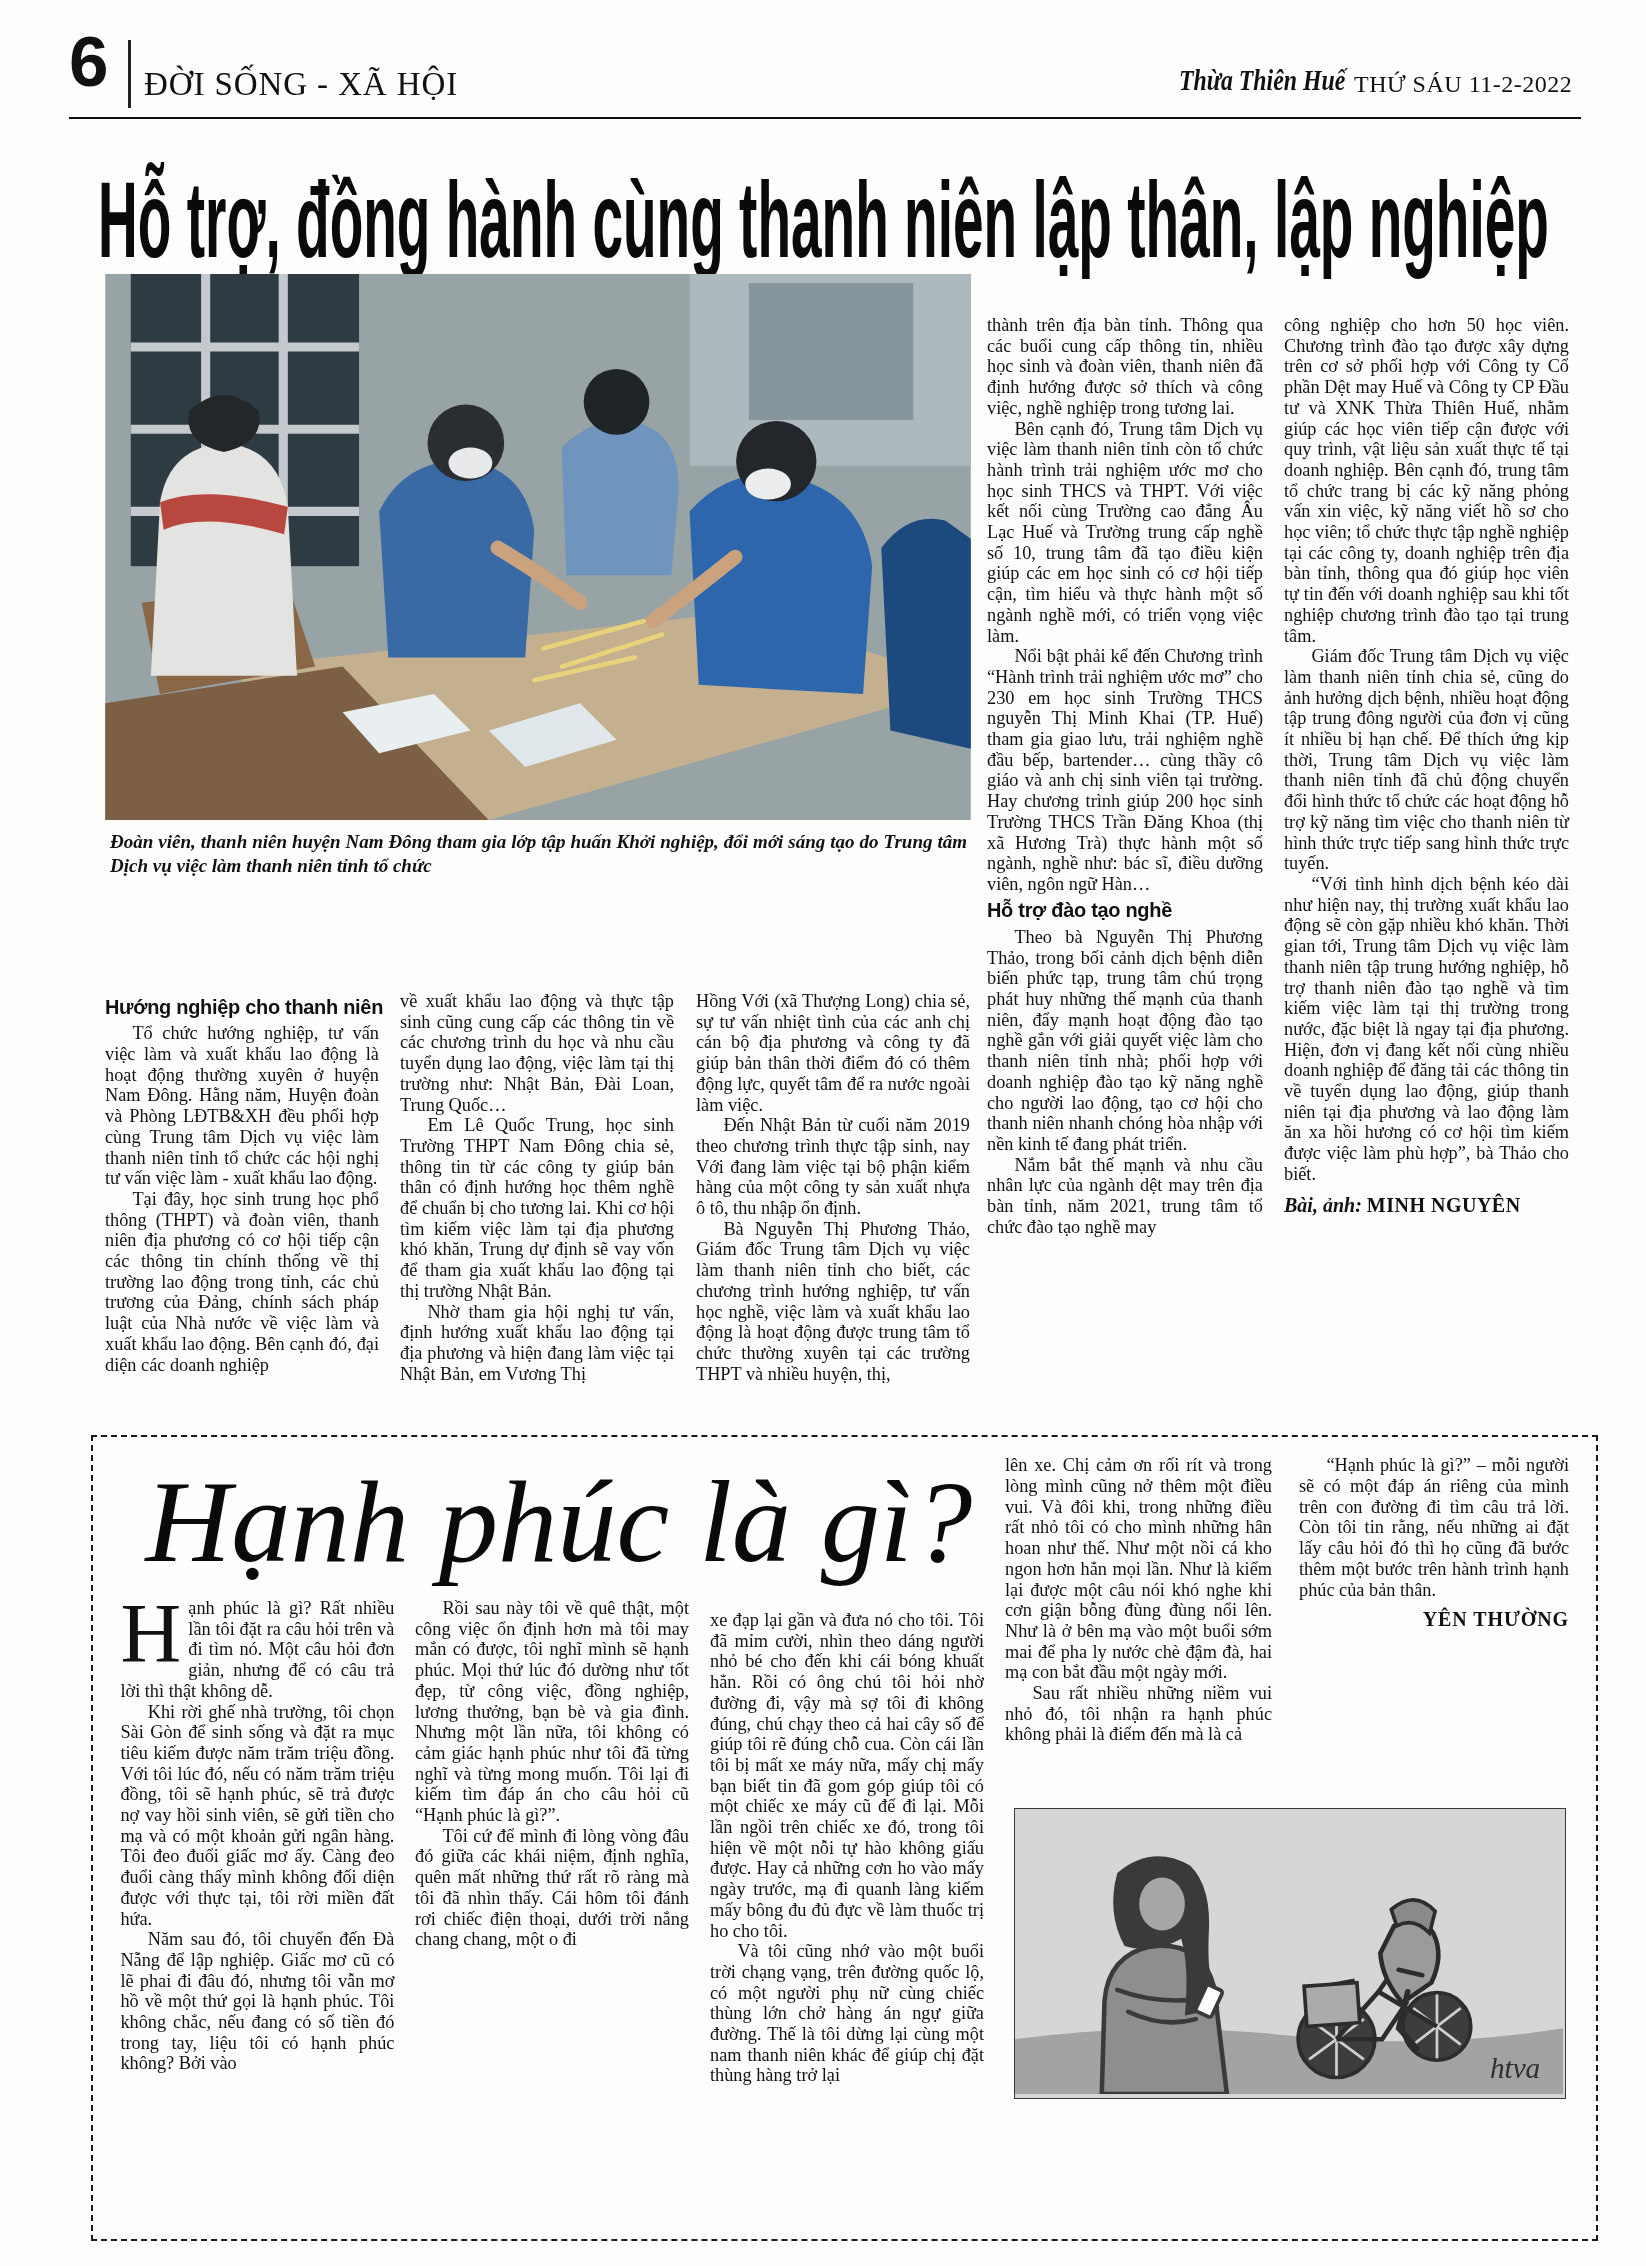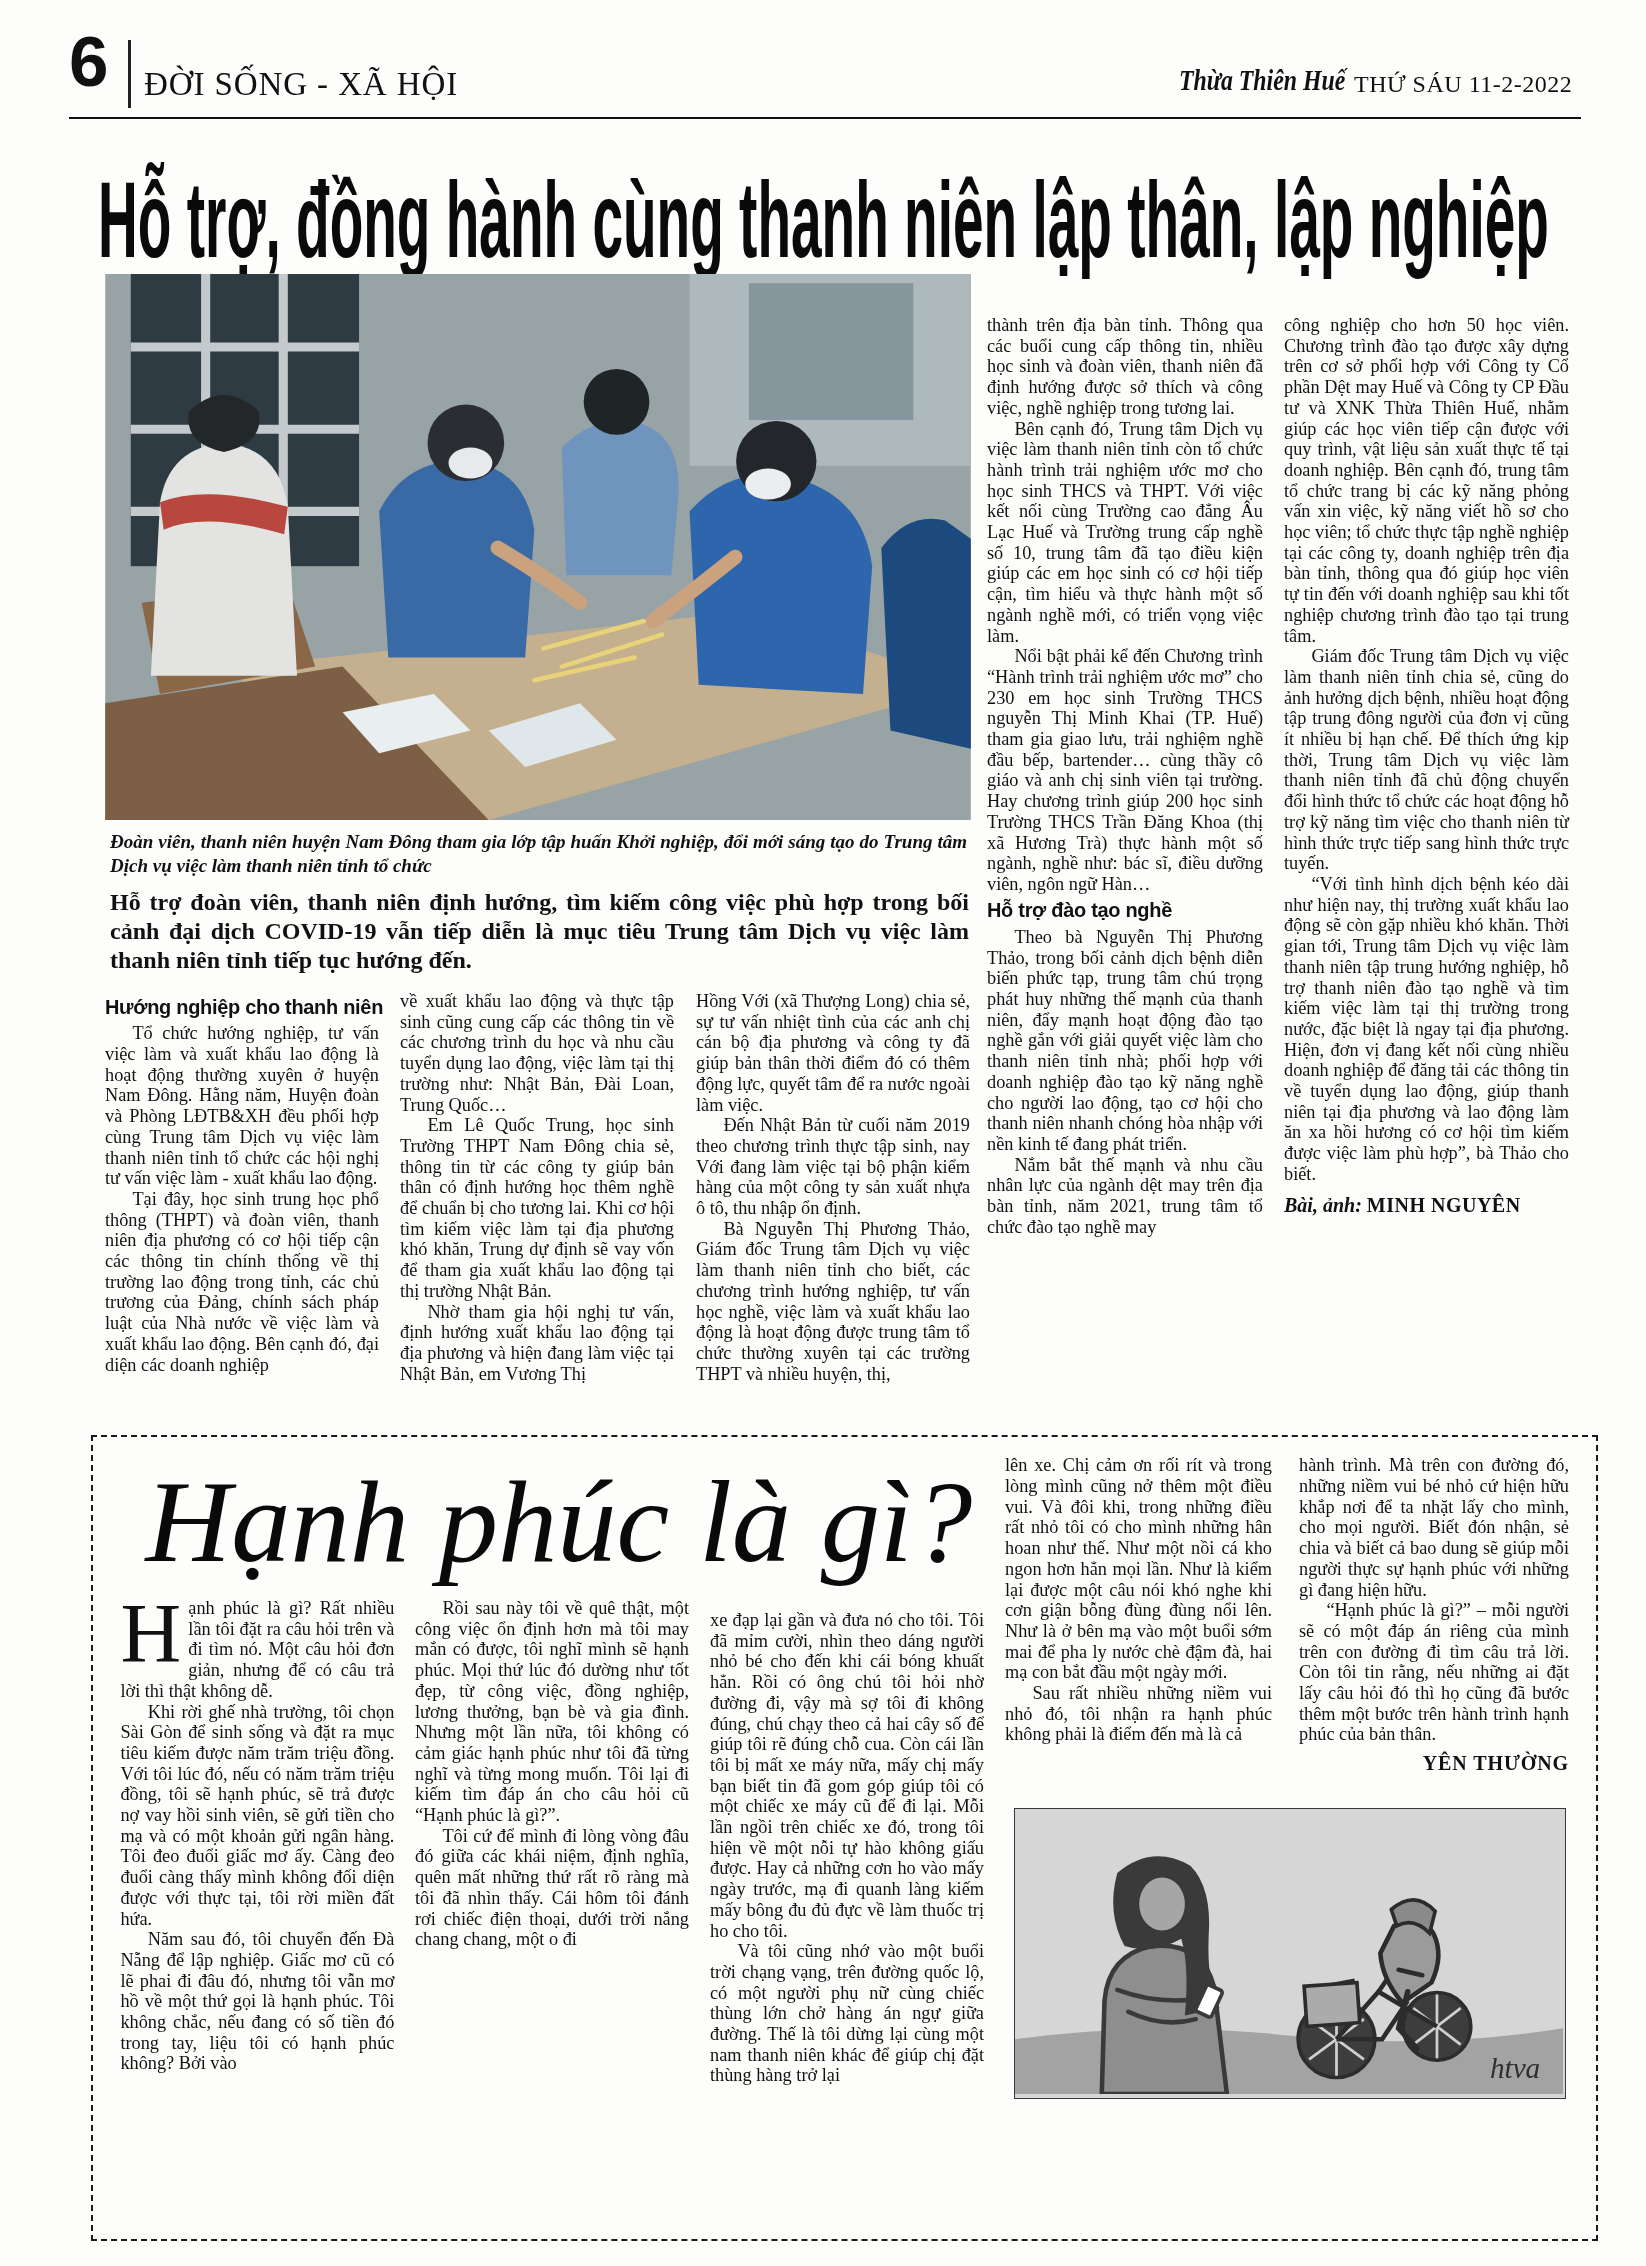--- a/index.html
+++ b/index.html
@@ -104,21 +104,20 @@
         <line x1="480" y1="410" x2="590" y2="380"></line>
         <line x1="500" y1="430" x2="610" y2="395"></line>
         <line x1="470" y1="445" x2="580" y2="420"></line>
       </g>
       <polygon points="260,480 360,460 400,500 300,525" fill="#e9eef0"></polygon>
       <polygon points="420,500 520,470 560,510 460,540" fill="#dfe7ea"></polygon>
     </svg>
   </div>
 
   <div class="abs caption">Đoàn viên, thanh niên huyện Nam Đông tham gia lớp tập huấn Khởi nghiệp, đổi mới sáng tạo do Trung tâm Dịch vụ việc làm thanh niên tỉnh tổ chức</div>
-  <div class="abs lede">Hỗ trợ đoàn viên, thanh niên định hướng, tìm kiếm công việc phù hợp trong bối cảnh đại dịch COVID-19 vẫn tiếp diễn là mục tiêu Trung tâm Dịch vụ việc làm thanh niên tỉnh tiếp tục hướng đến.</div>
 
   <div class="abs body-col a1-col1">
     <div class="kicker">Hướng nghiệp cho thanh niên</div>
     <p class="ind">Tổ chức hướng nghiệp, tư vấn việc làm và xuất khẩu lao động là hoạt động thường xuyên ở huyện Nam Đông. Hằng năm, Huyện đoàn và Phòng LĐTB&amp;XH đều phối hợp cùng Trung tâm Dịch vụ việc làm thanh niên tỉnh tổ chức các hội nghị tư vấn việc làm - xuất khẩu lao động.</p>
     <p class="ind">Tại đây, học sinh trung học phổ thông (THPT) và đoàn viên, thanh niên địa phương có cơ hội tiếp cận các thông tin chính thống về thị trường lao động trong tỉnh, các chủ trương của Đảng, chính sách pháp luật của Nhà nước về việc làm và xuất khẩu lao động. Bên cạnh đó, đại diện các doanh nghiệp</p>
   </div>
   <div class="abs body-col a1-col2">
     <p>về xuất khẩu lao động và thực tập sinh cũng cung cấp các thông tin về các chương trình du học và nhu cầu tuyển dụng lao động, việc làm tại thị trường như: Nhật Bản, Đài Loan, Trung Quốc…</p>
     <p class="ind">Em Lê Quốc Trung, học sinh Trường THPT Nam Đông chia sẻ, thông tin từ các công ty giúp bản thân có định hướng học thêm nghề để chuẩn bị cho tương lai. Khi cơ hội tìm kiếm việc làm tại địa phương khó khăn, Trung dự định sẽ vay vốn để tham gia xuất khẩu lao động tại thị trường Nhật Bản.</p>
     <p class="ind">Nhờ tham gia hội nghị tư vấn, định hướng xuất khẩu lao động tại địa phương và hiện đang làm việc tại Nhật Bản, em Vương Thị</p>
@@ -163,21 +162,20 @@
     </div>
     <div class="a2-col body-col a2-col3">
       <p>xe đạp lại gần và đưa nó cho tôi. Tôi đã mỉm cười, nhìn theo dáng người nhỏ bé cho đến khi cái bóng khuất hẳn. Rồi có ông chú tôi hỏi nhờ đường đi, vậy mà sợ tôi đi không đúng, chú chạy theo cả hai cây số để giúp tôi rẽ đúng chỗ cua. Còn cái lần tôi bị mất xe máy nữa, mấy chị mấy bạn biết tin đã gom góp giúp tôi có một chiếc xe máy cũ để đi lại. Mỗi lần ngồi trên chiếc xe đó, trong tôi hiện về một nỗi tự hào không giấu được. Hay cả những cơn ho vào mấy ngày trước, mạ đi quanh làng kiếm mấy bông đu đủ đực về làm thuốc trị ho cho tôi.</p>
       <p class="ind">Và tôi cũng nhớ vào một buổi trời chạng vạng, trên đường quốc lộ, có một người phụ nữ cùng chiếc thùng lớn chở hàng án ngự giữa đường. Thế là tôi dừng lại cùng một nam thanh niên khác để giúp chị đặt thùng hàng trở lại</p>
     </div>
     <div class="a2-col body-col a2-col4">
       <p>lên xe. Chị cảm ơn rối rít và trong lòng mình cũng nở thêm một điều vui. Và đôi khi, trong những điều rất nhỏ tôi có cho mình những hân hoan như thế. Như một nồi cá kho ngon hơn hẳn mọi lần. Như là kiểm lại được một câu nói khó nghe khi cơn giận bỗng đùng đùng nổi lên. Như là ở bên mạ vào một buổi sớm mai để pha ly nước chè đậm đà, hai mạ con bắt đầu một ngày mới.</p>
       <p class="ind">Sau rất nhiều những niềm vui nhỏ đó, tôi nhận ra hạnh phúc không phải là điểm đến mà là cả</p>
     </div>
     <div class="a2-col body-col a2-col5">
-      <p>hành trình. Mà trên con đường đó, những niềm vui bé nhỏ cứ hiện hữu khắp nơi để ta nhặt lấy cho mình, cho mọi người. Biết đón nhận, sẻ chia và biết cả bao dung sẽ giúp mỗi người thực sự hạnh phúc với những gì đang hiện hữu.</p>
       <p class="ind">“Hạnh phúc là gì?” – mỗi người sẽ có một đáp án riêng của mình trên con đường đi tìm câu trả lời. Còn tôi tin rằng, nếu những ai đặt lấy câu hỏi đó thì họ cũng đã bước thêm một bước trên hành trình hạnh phúc của bản thân.</p>
       <div class="byline2">YÊN THƯỜNG</div>
     </div>
 
     <div class="illustration">
       <svg viewBox="0 0 600 312" width="548" height="285">
         <rect width="600" height="312" fill="#d6d6d6"></rect>
         <path d="M0,252 Q150,232 300,248 Q450,264 600,240 L600,312 L0,312 Z" fill="#a3a3a3"></path>
         <path d="M95,312 L98,210 Q102,160 150,150 Q205,145 218,195 L232,312 Z" fill="#8e8e8e" stroke="#3a3a3a" stroke-width="5"></path>
         <path d="M112,70 Q150,38 192,62 Q216,86 212,140 Q210,190 224,218 L186,226 Q191,172 182,142 Q150,160 120,150 Q100,114 112,70" fill="#3a3a3a"></path>

